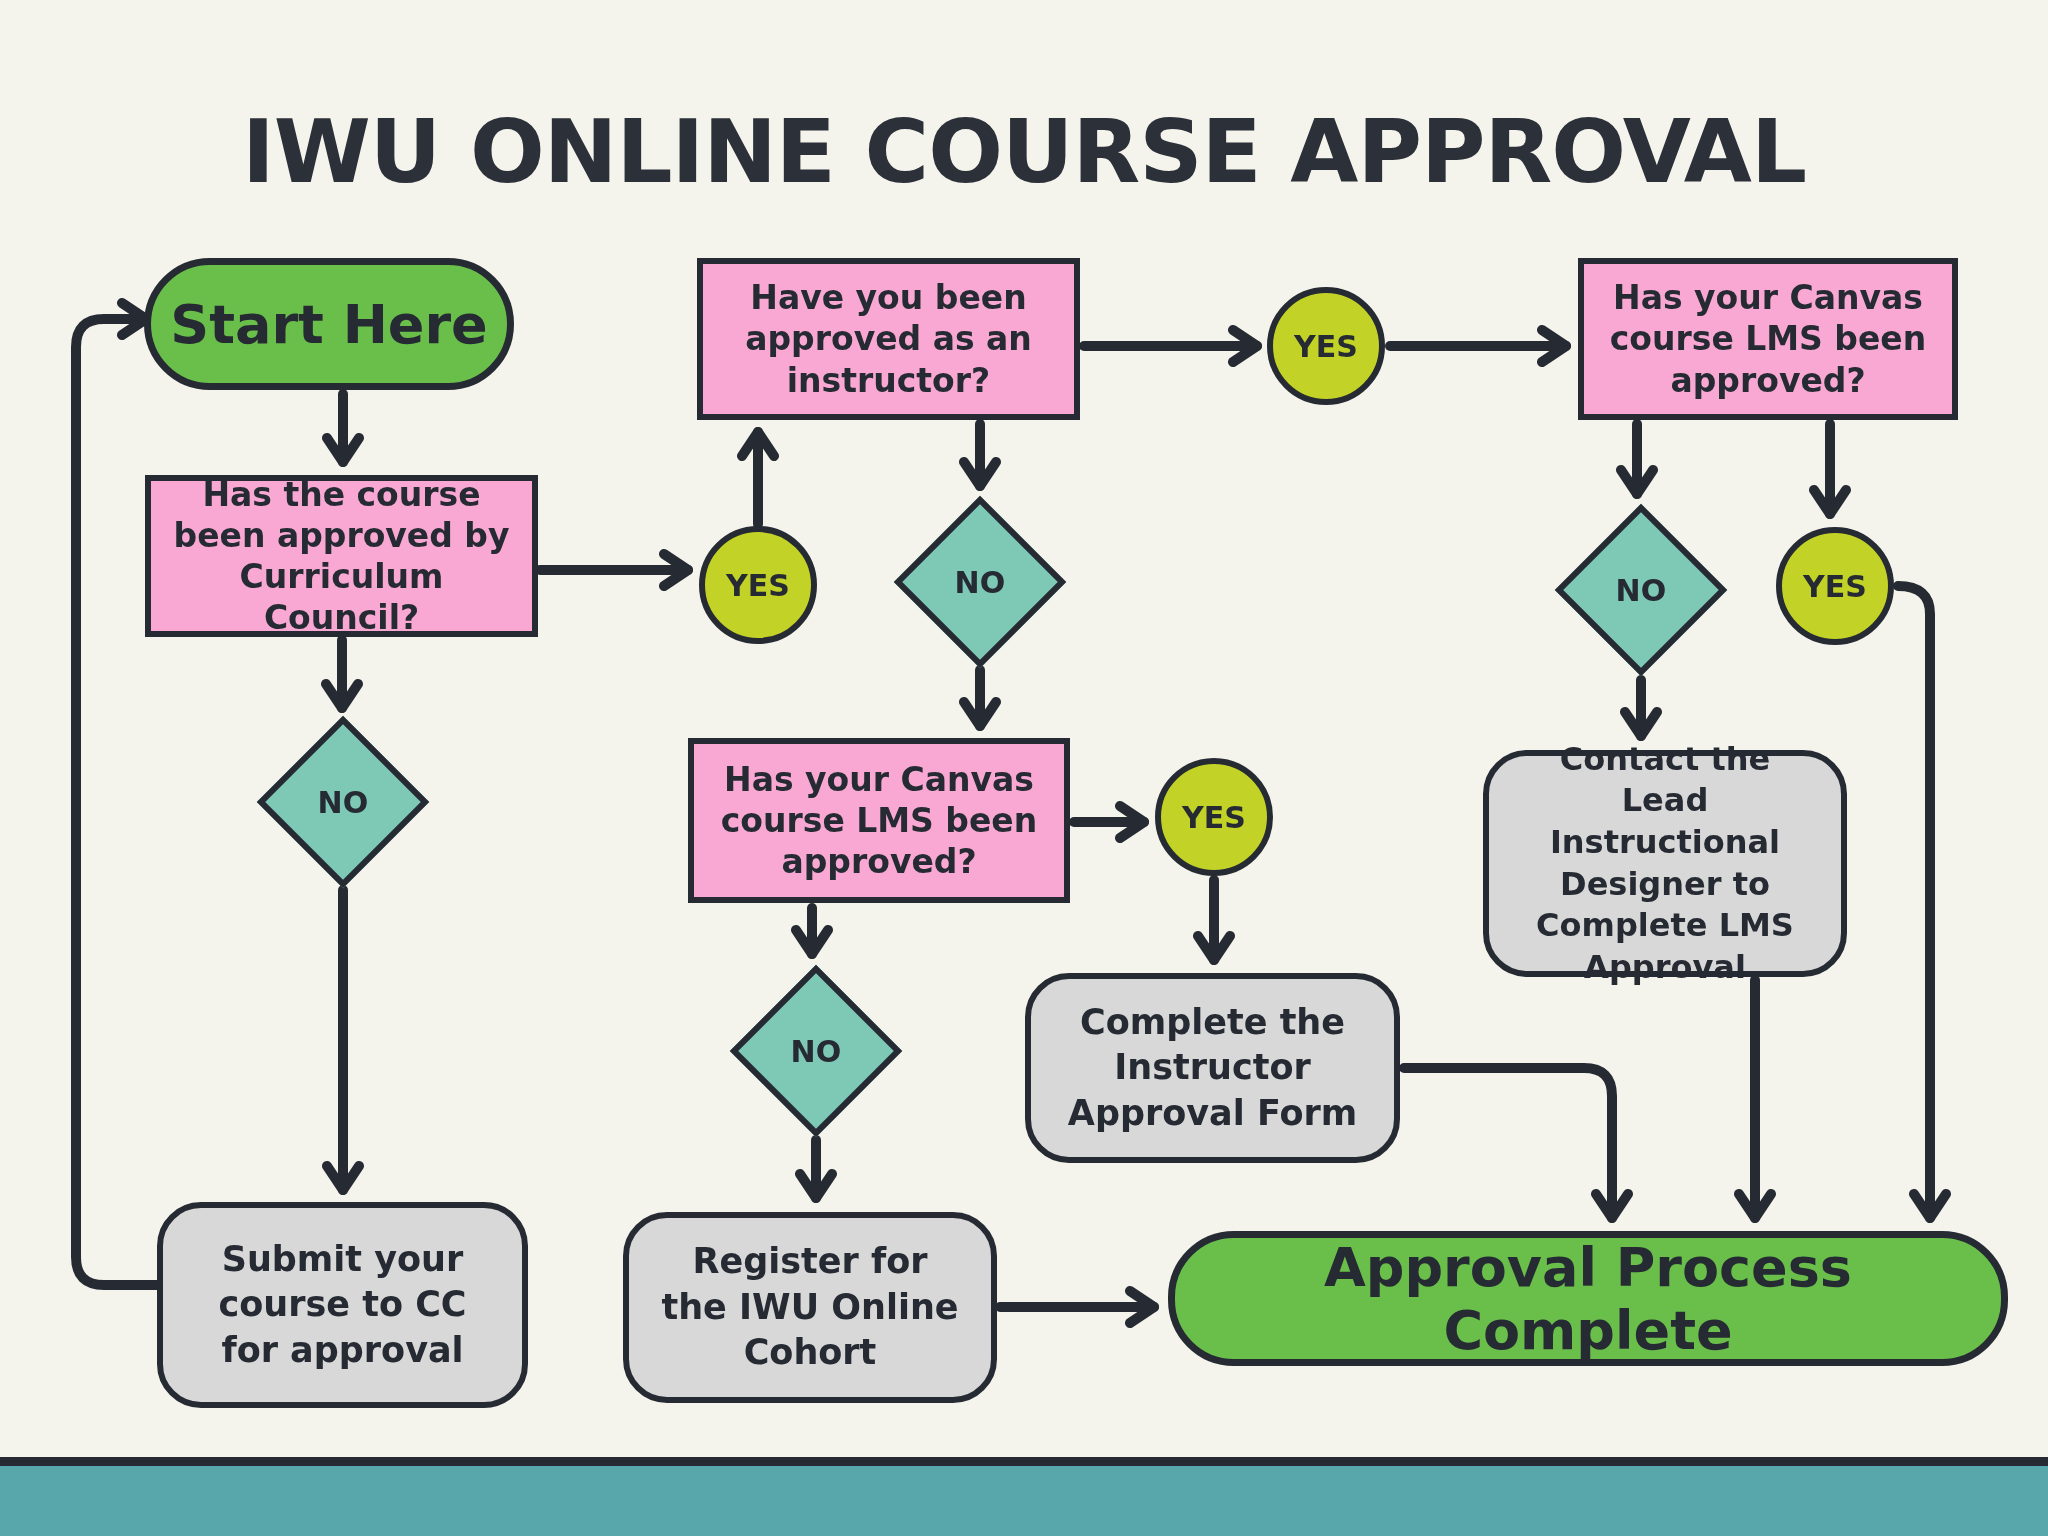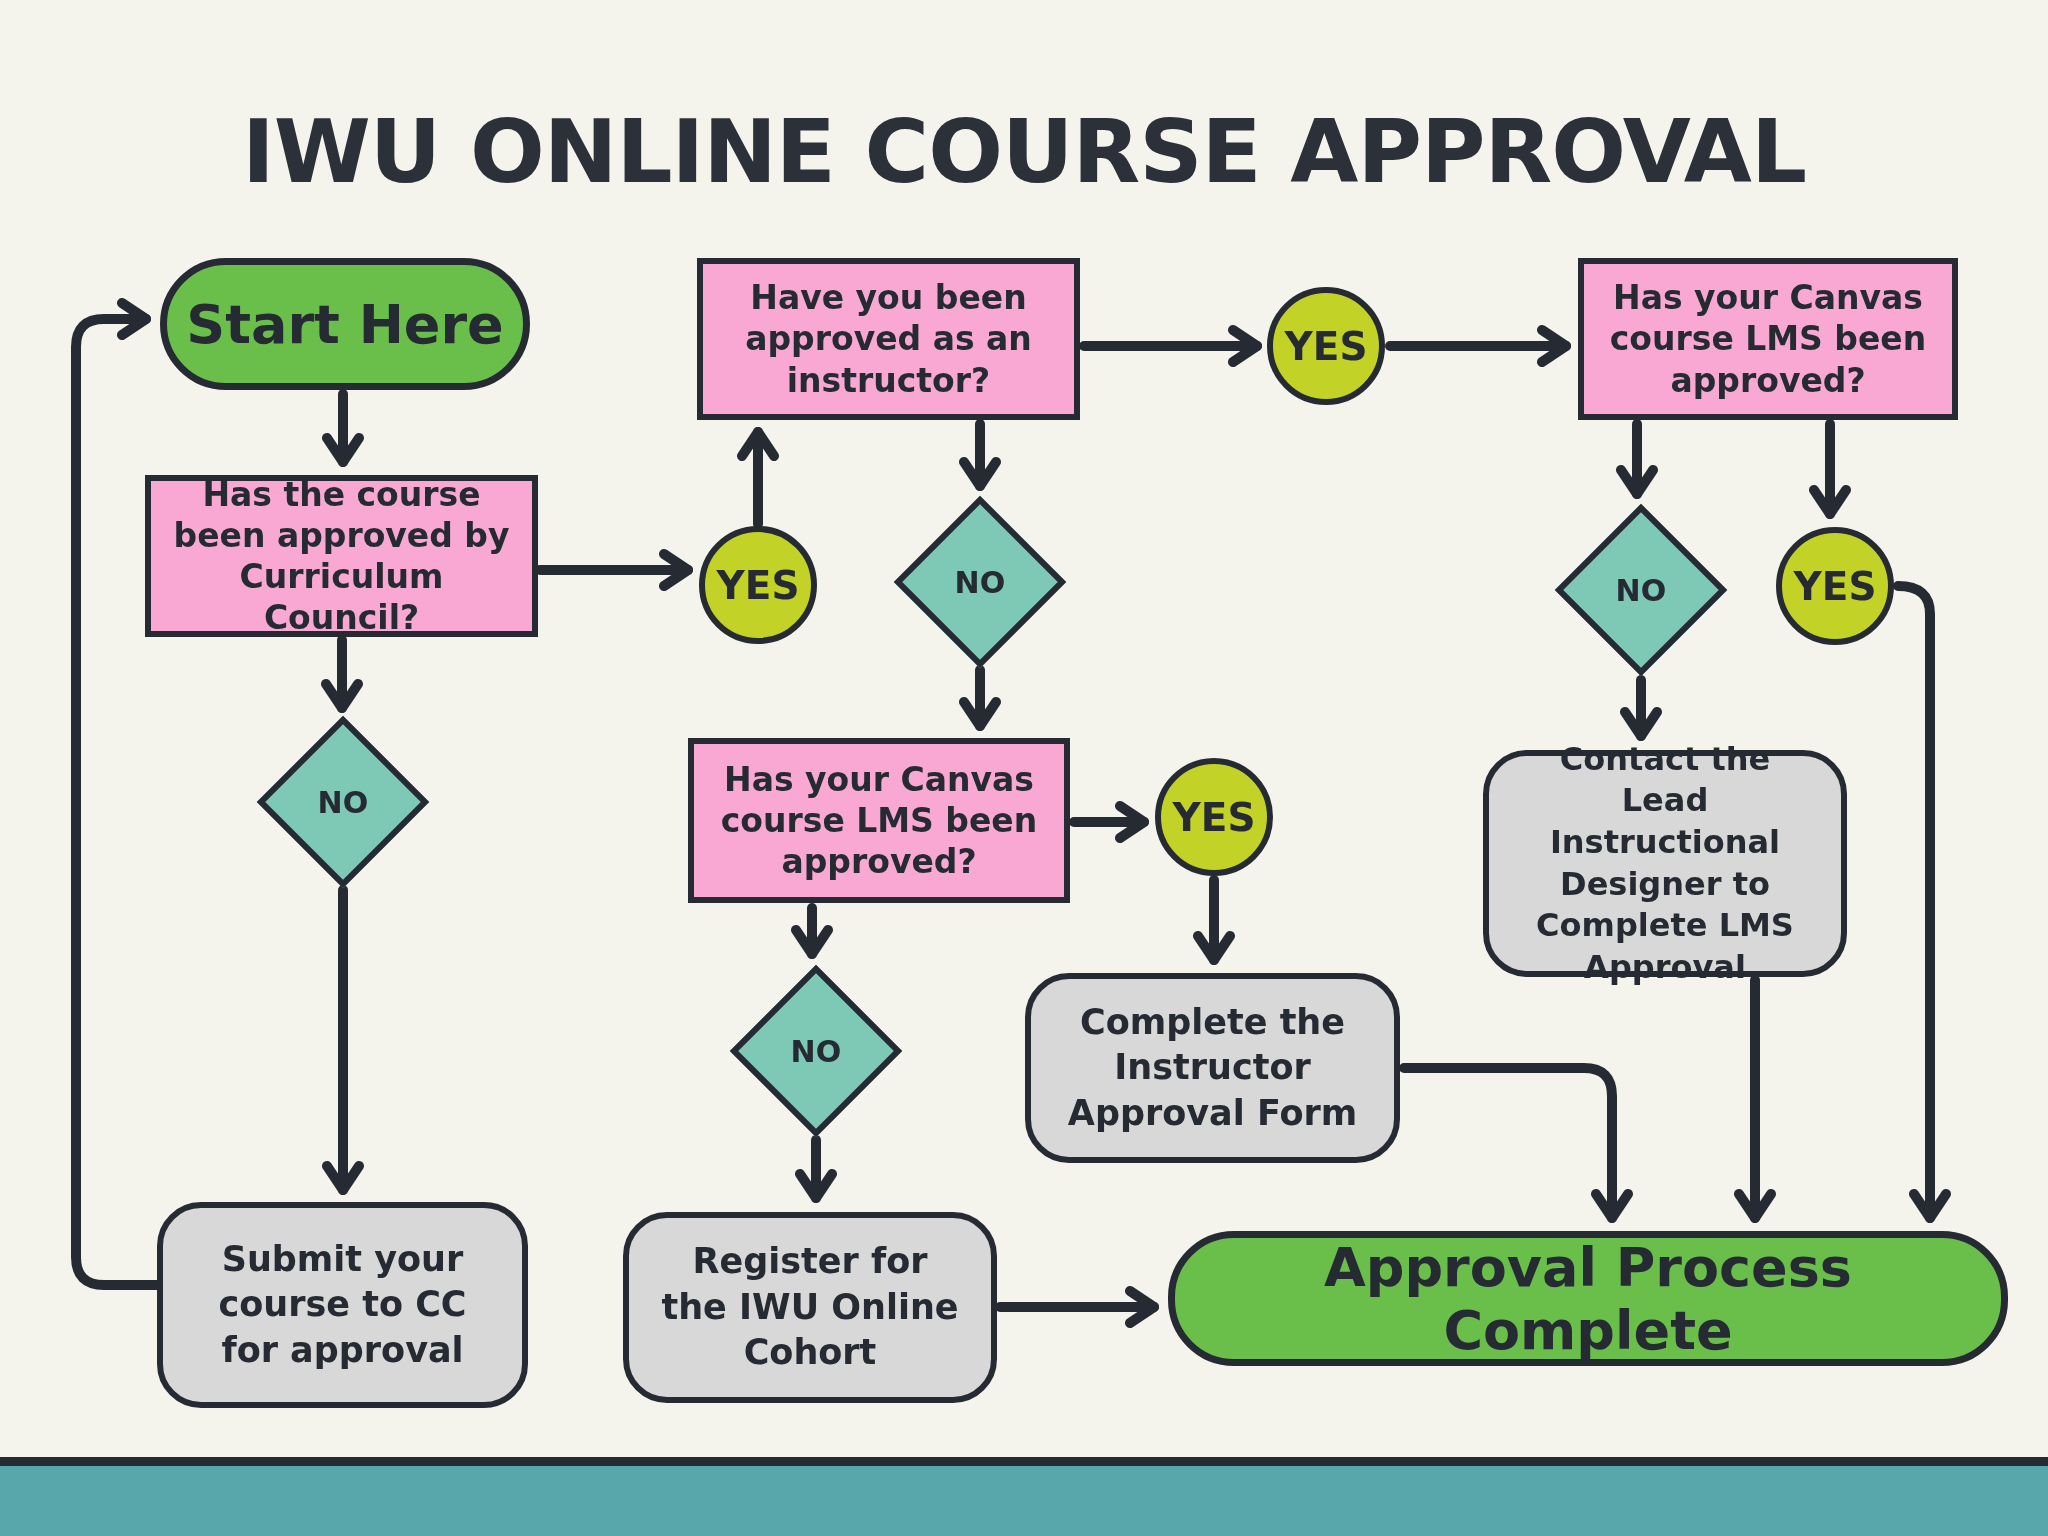--- a/index.html
+++ b/index.html
@@ -62,21 +62,21 @@
     font-size: 35px;
     line-height: 1.3;
     padding: 8px 26px;
   }
   .circle {
     width: 118px;
     height: 118px;
     background: #c2d226;
     border: 6px solid #262b33;
     border-radius: 50%;
-    font-size: 39px;
+    font-size: 30px;
   }
   .diamond {
     width: 122px;
     height: 122px;
     background: #7ec8b6;
     border: 6px solid #262b33;
     transform: rotate(45deg);
   }
   .diamond .diamond-label {
     transform: rotate(-45deg);
@@ -87,21 +87,21 @@
     position: absolute;
     left: 0;
     top: 1457px;
     width: 2048px;
     height: 79px;
     background: #58a7ab;
     border-top: 9px solid #262b33;
     box-sizing: border-box;
   }
   
-  #n-start            { left: 160px;  top: 258px;  width: 370px; height: 132px; }
+  #n-start            { left: 144px;  top: 258px;  width: 370px; height: 132px; }
   #n-curriculum       { left: 145px;  top: 475px;  width: 393px; height: 162px; }
   #n-instructor       { left: 697px;  top: 258px;  width: 383px; height: 162px; }
   #n-canvas-center    { left: 688px;  top: 738px;  width: 382px; height: 165px; }
   #n-canvas-right     { left: 1578px; top: 258px;  width: 380px; height: 162px; }
   #n-submit           { left: 157px;  top: 1202px; width: 371px; height: 206px; }
   #n-register         { left: 623px;  top: 1212px; width: 374px; height: 191px; }
   #n-complete-form    { left: 1025px; top: 973px;  width: 375px; height: 190px; }
   #n-contact          { left: 1483px; top: 750px;  width: 364px; height: 227px; font-size: 32px; }
   #n-approval         { left: 1168px; top: 1231px; width: 840px; height: 135px; }
   #d-curriculum-no    { left: 282px;  top: 741px; }

